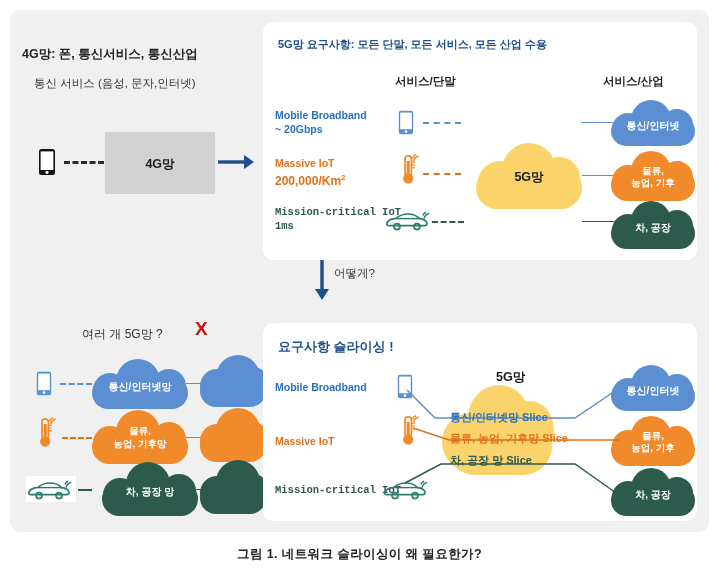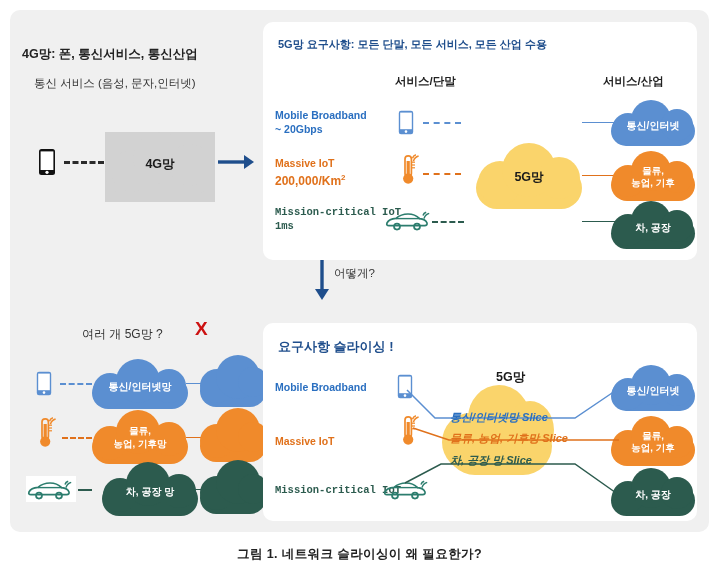--- a/index.html
+++ b/index.html
@@ -118,21 +118,20 @@
   .conn-solid  { border-top-style: solid; }
   .conn-dashed { border-top-style: dashed; }
 
   
   .slice-text {
     position: absolute;
     font-weight: bold;
     font-size: 11px;
     white-space: nowrap;
     z-index: 6;
-    font-style: italic;
   }
   .slice-blue  { color: #2a6fc0; }
   .slice-orange{ color: #e0711b; }
   .slice-green { color: #2c5b4e; }
 
   svg { display: block; overflow: visible; }
 </style>
 </head>
 <body>
 
@@ -145,21 +144,21 @@
     <div style="position:absolute; left:28px; top:138px;">
       <svg width="18" height="28" viewBox="0 0 18 28" aria-hidden="true">
         <rect x="1" y="1" width="16" height="26" rx="2.5" fill="#111111"></rect>
         <rect x="2.6" y="3.4" width="12.8" height="18.6" fill="#ffffff"></rect>
         <circle cx="9" cy="24.3" r="1.6" fill="#ffffff"></circle>
       </svg>
     </div>
 
     <div class="conn conn-dashed" style="left:54px; top:151px; width:40px; border-top-width:3px; border-color:#2b2b2b;"></div>
 
-    <div class="cloud" style="left:95px; top:122px; width:110px; height:70px; background:#d2d2d2; border-radius:0;">
+    <div class="cloud" style="left:95px; top:122px; width:110px; height:62px; background:#d2d2d2; border-radius:0;">
       <div class="base" style="left:0; top:22px; width:110px; height:40px; border-radius:22px; background:#d2d2d2;"></div>
       <div class="lobe" style="left:6px;  top:18px; width:42px; height:42px; background:#d2d2d2;"></div>
       <div class="lobe" style="left:28px; top:0px;  width:52px; height:52px; background:#d2d2d2;"></div>
       <div class="lobe" style="left:64px; top:12px; width:42px; height:42px; background:#d2d2d2;"></div>
       <div class="cloud-label" style="top:24px; font-size:12.5px; color:#1a1a1a;">4G망</div>
     </div>
 
     <div style="position:absolute; left:206px; top:140px;">
       <svg width="40" height="24" viewBox="0 0 40 24" aria-hidden="true">
         <line x1="2" y1="12" x2="30" y2="12" stroke="#1f4e8c" stroke-width="3.4"></line>

